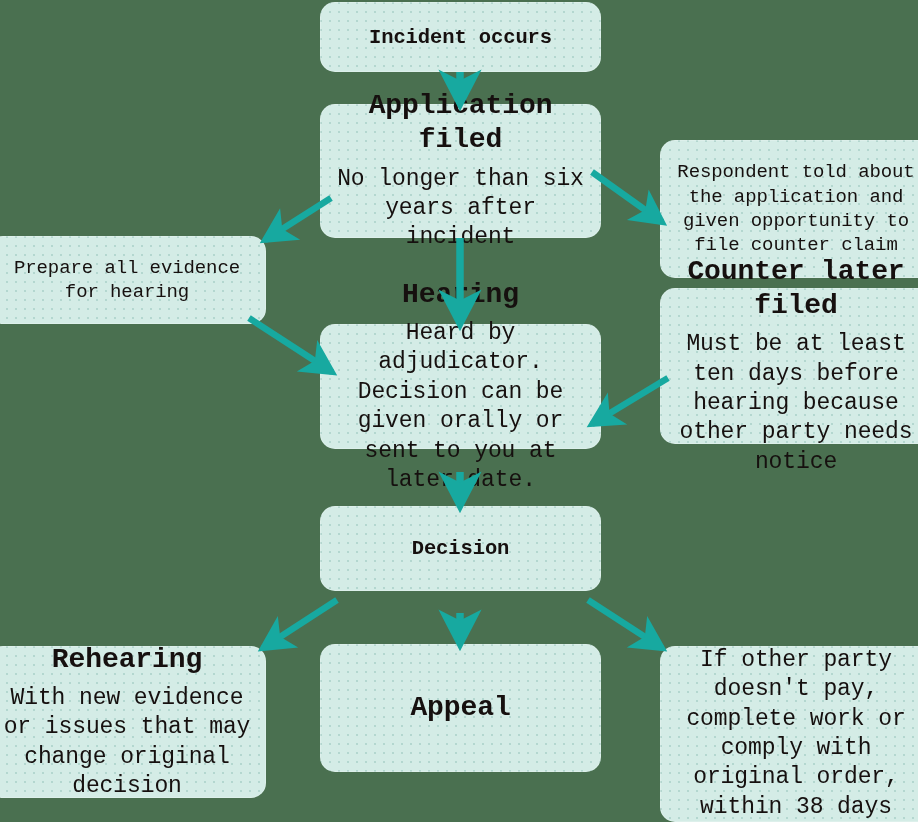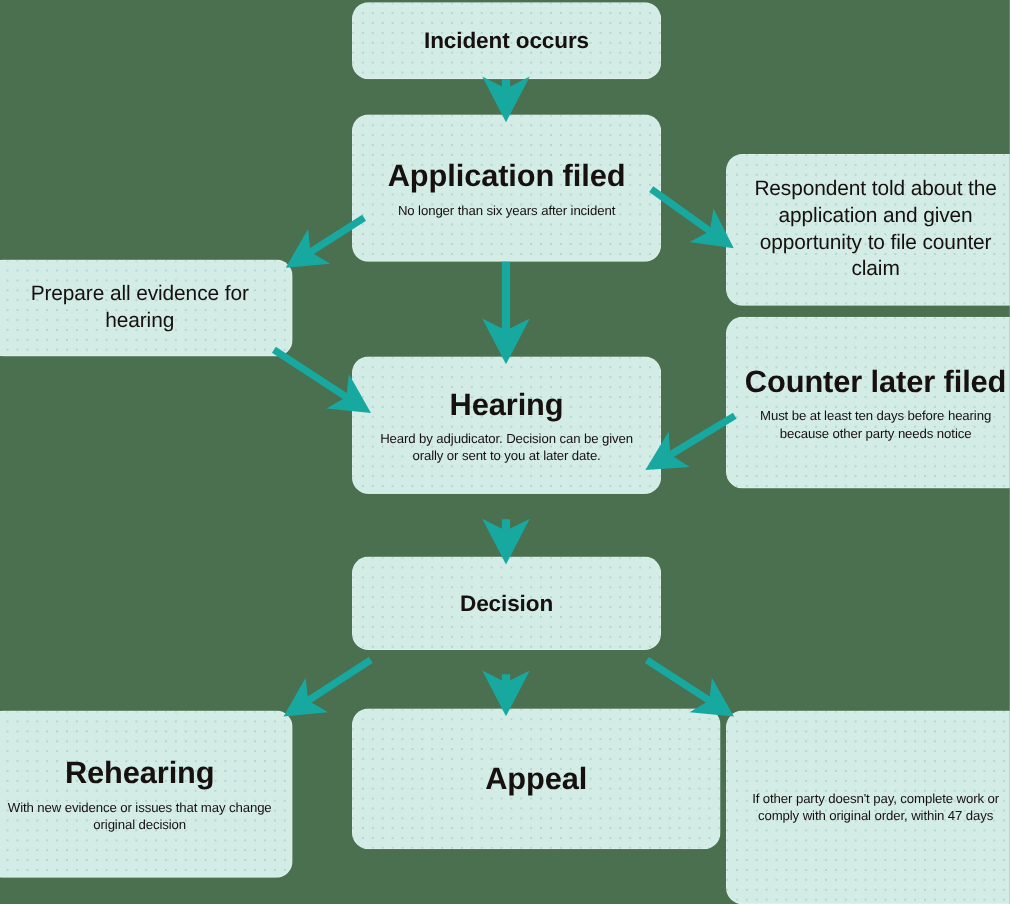--- a/index.html
+++ b/index.html
@@ -33,34 +33,35 @@
     border-radius: 15px;
     display: flex;
     flex-direction: column;
     align-items: center;
     justify-content: center;
     text-align: center;
     color: #16100f;
     padding: 6px 14px;
     z-index: 3;
     box-shadow: 0 0 0 1px rgba(255,255,255,0.22) inset;
+    font-family: Liberation Mono, monospace;
   }
 
   .node .title {
     font-weight: bold;
     font-size: 28px;
     line-height: 1.22;
     letter-spacing: -0.1px;
     margin: 0;
   }
   .node .title.only {
     font-size: 20.5px;
   }
   .node .body {
-    font-size: 12px;
+    font-size: 23px;
     line-height: 1.28;
     margin: 0;
     letter-spacing: -0.1px;
   }
   .node .title + .body {
     margin-top: 7px;
   }
 
   
   .node.plain .body {
@@ -139,21 +140,21 @@
 
   <div class="node" style="left:320px; top:506px; width:281px; height:85px;">
     <p class="title only">Decision</p>
   </div>
 
   <div class="node" style="left:-12px; top:646px; width:278px; height:152px;">
     <p class="title">Rehearing</p>
     <p class="body">With new evidence or issues that may change original decision</p>
   </div>
 
-  <div class="node" style="left:320px; top:644px; width:335px; height:128px;">
+  <div class="node" style="left:320px; top:644px; width:281px; height:128px;">
     <p class="title">Appeal</p>
   </div>
 
   <div class="node" style="left:660px; top:646px; width:272px; height:176px;">
-    <p class="body">If other party doesn't pay, complete work or comply with original order, within 47 days</p>
+    <p class="body">If other party doesn't pay, complete work or comply with original order, within 38 days</p>
   </div>
 
 </div>
 
 </body></html>

